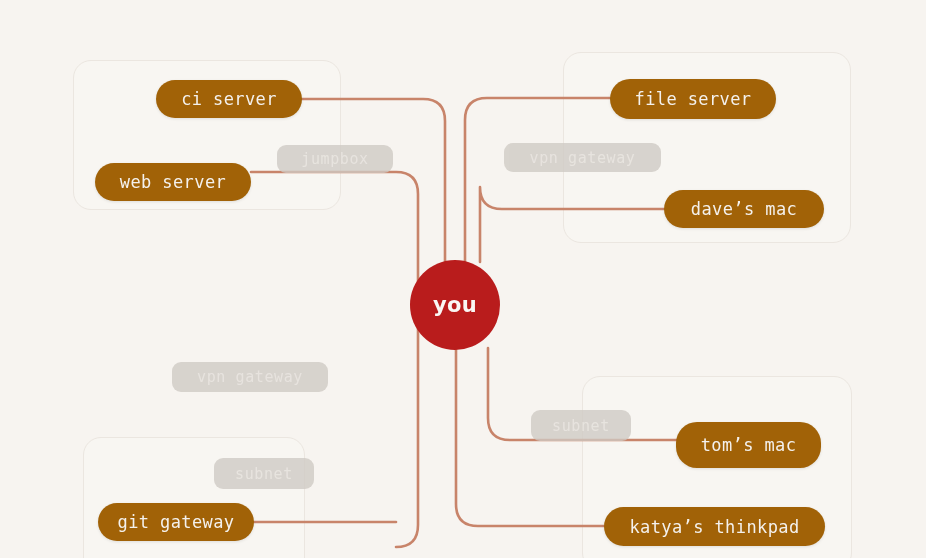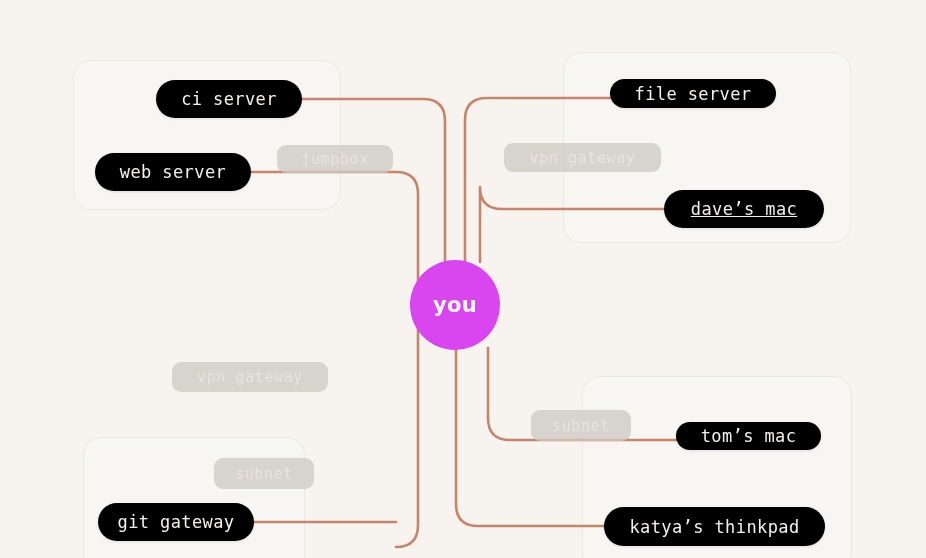--- a/index.html
+++ b/index.html
@@ -34,35 +34,35 @@
     letter-spacing:0.6px;
     white-space:nowrap;
     opacity:0.78;
     box-sizing:border-box;
   }
 
   
   .node{
     position:absolute;
     display:flex;align-items:center;justify-content:center;
-    background:#000000;
+    background:#a16207;
     color:#f4f1ed;
     border-radius:21px;
     font-size:17px;
     letter-spacing:0.4px;
     white-space:nowrap;
     box-shadow:0 1px 3px rgba(0,0,0,0.10);
     box-sizing:border-box;
   }
 
   
   .hub{
     position:absolute;
     display:flex;align-items:center;justify-content:center;
-    background:#d946ef;
+    background:#b91c1c;
     border-radius:50%;
     color:#faf7f4;
     font-family:"DejaVu Sans","Liberation Sans",sans-serif;
     font-weight:bold;
     font-size:21px;
     letter-spacing:0.3px;
   }
 </style>
 </head>
 <body>
@@ -86,22 +86,22 @@
     </g>
   </svg>
 
   <div class="ghost" style="left:277px;top:145px;width:116px;height:28px;">jumpbox</div>
   <div class="ghost" style="left:504px;top:143px;width:157px;height:29px;">vpn gateway</div>
   <div class="ghost" style="left:172px;top:362px;width:156px;height:30px;">vpn gateway</div>
   <div class="ghost" style="left:214px;top:458px;width:100px;height:31px;">subnet</div>
   <div class="ghost" style="left:531px;top:410px;width:100px;height:31px;">subnet</div>
 
   <div class="node" style="left:156px;top:80px;width:146px;height:38px;">ci server</div>
-  <div class="node" style="left:95px;top:153px;width:156px;height:38px;">web server</div>
+  <div class="node" style="left:95px;top:163px;width:156px;height:38px;">web server</div>
   <div class="node" style="left:98px;top:503px;width:156px;height:38px;">git gateway</div>
-  <div class="node" style="left:610px;top:79px;width:166px;height:29px;">file server</div>
-  <div class="node" style="left:664px;top:190px;width:160px;height:38px;text-decoration:underline;">dave’s mac</div>
-  <div class="node" style="left:676px;top:422px;width:145px;height:28px;">tom’s mac</div>
+  <div class="node" style="left:610px;top:79px;width:166px;height:40px;">file server</div>
+  <div class="node" style="left:664px;top:190px;width:160px;height:38px;">dave’s mac</div>
+  <div class="node" style="left:676px;top:422px;width:145px;height:46px;">tom’s mac</div>
   <div class="node" style="left:604px;top:507px;width:221px;height:39px;">katya’s thinkpad</div>
 
   <div class="hub" style="left:410px;top:260px;width:90px;height:90px;">you</div>
 
 </div>
 
 </body></html>

